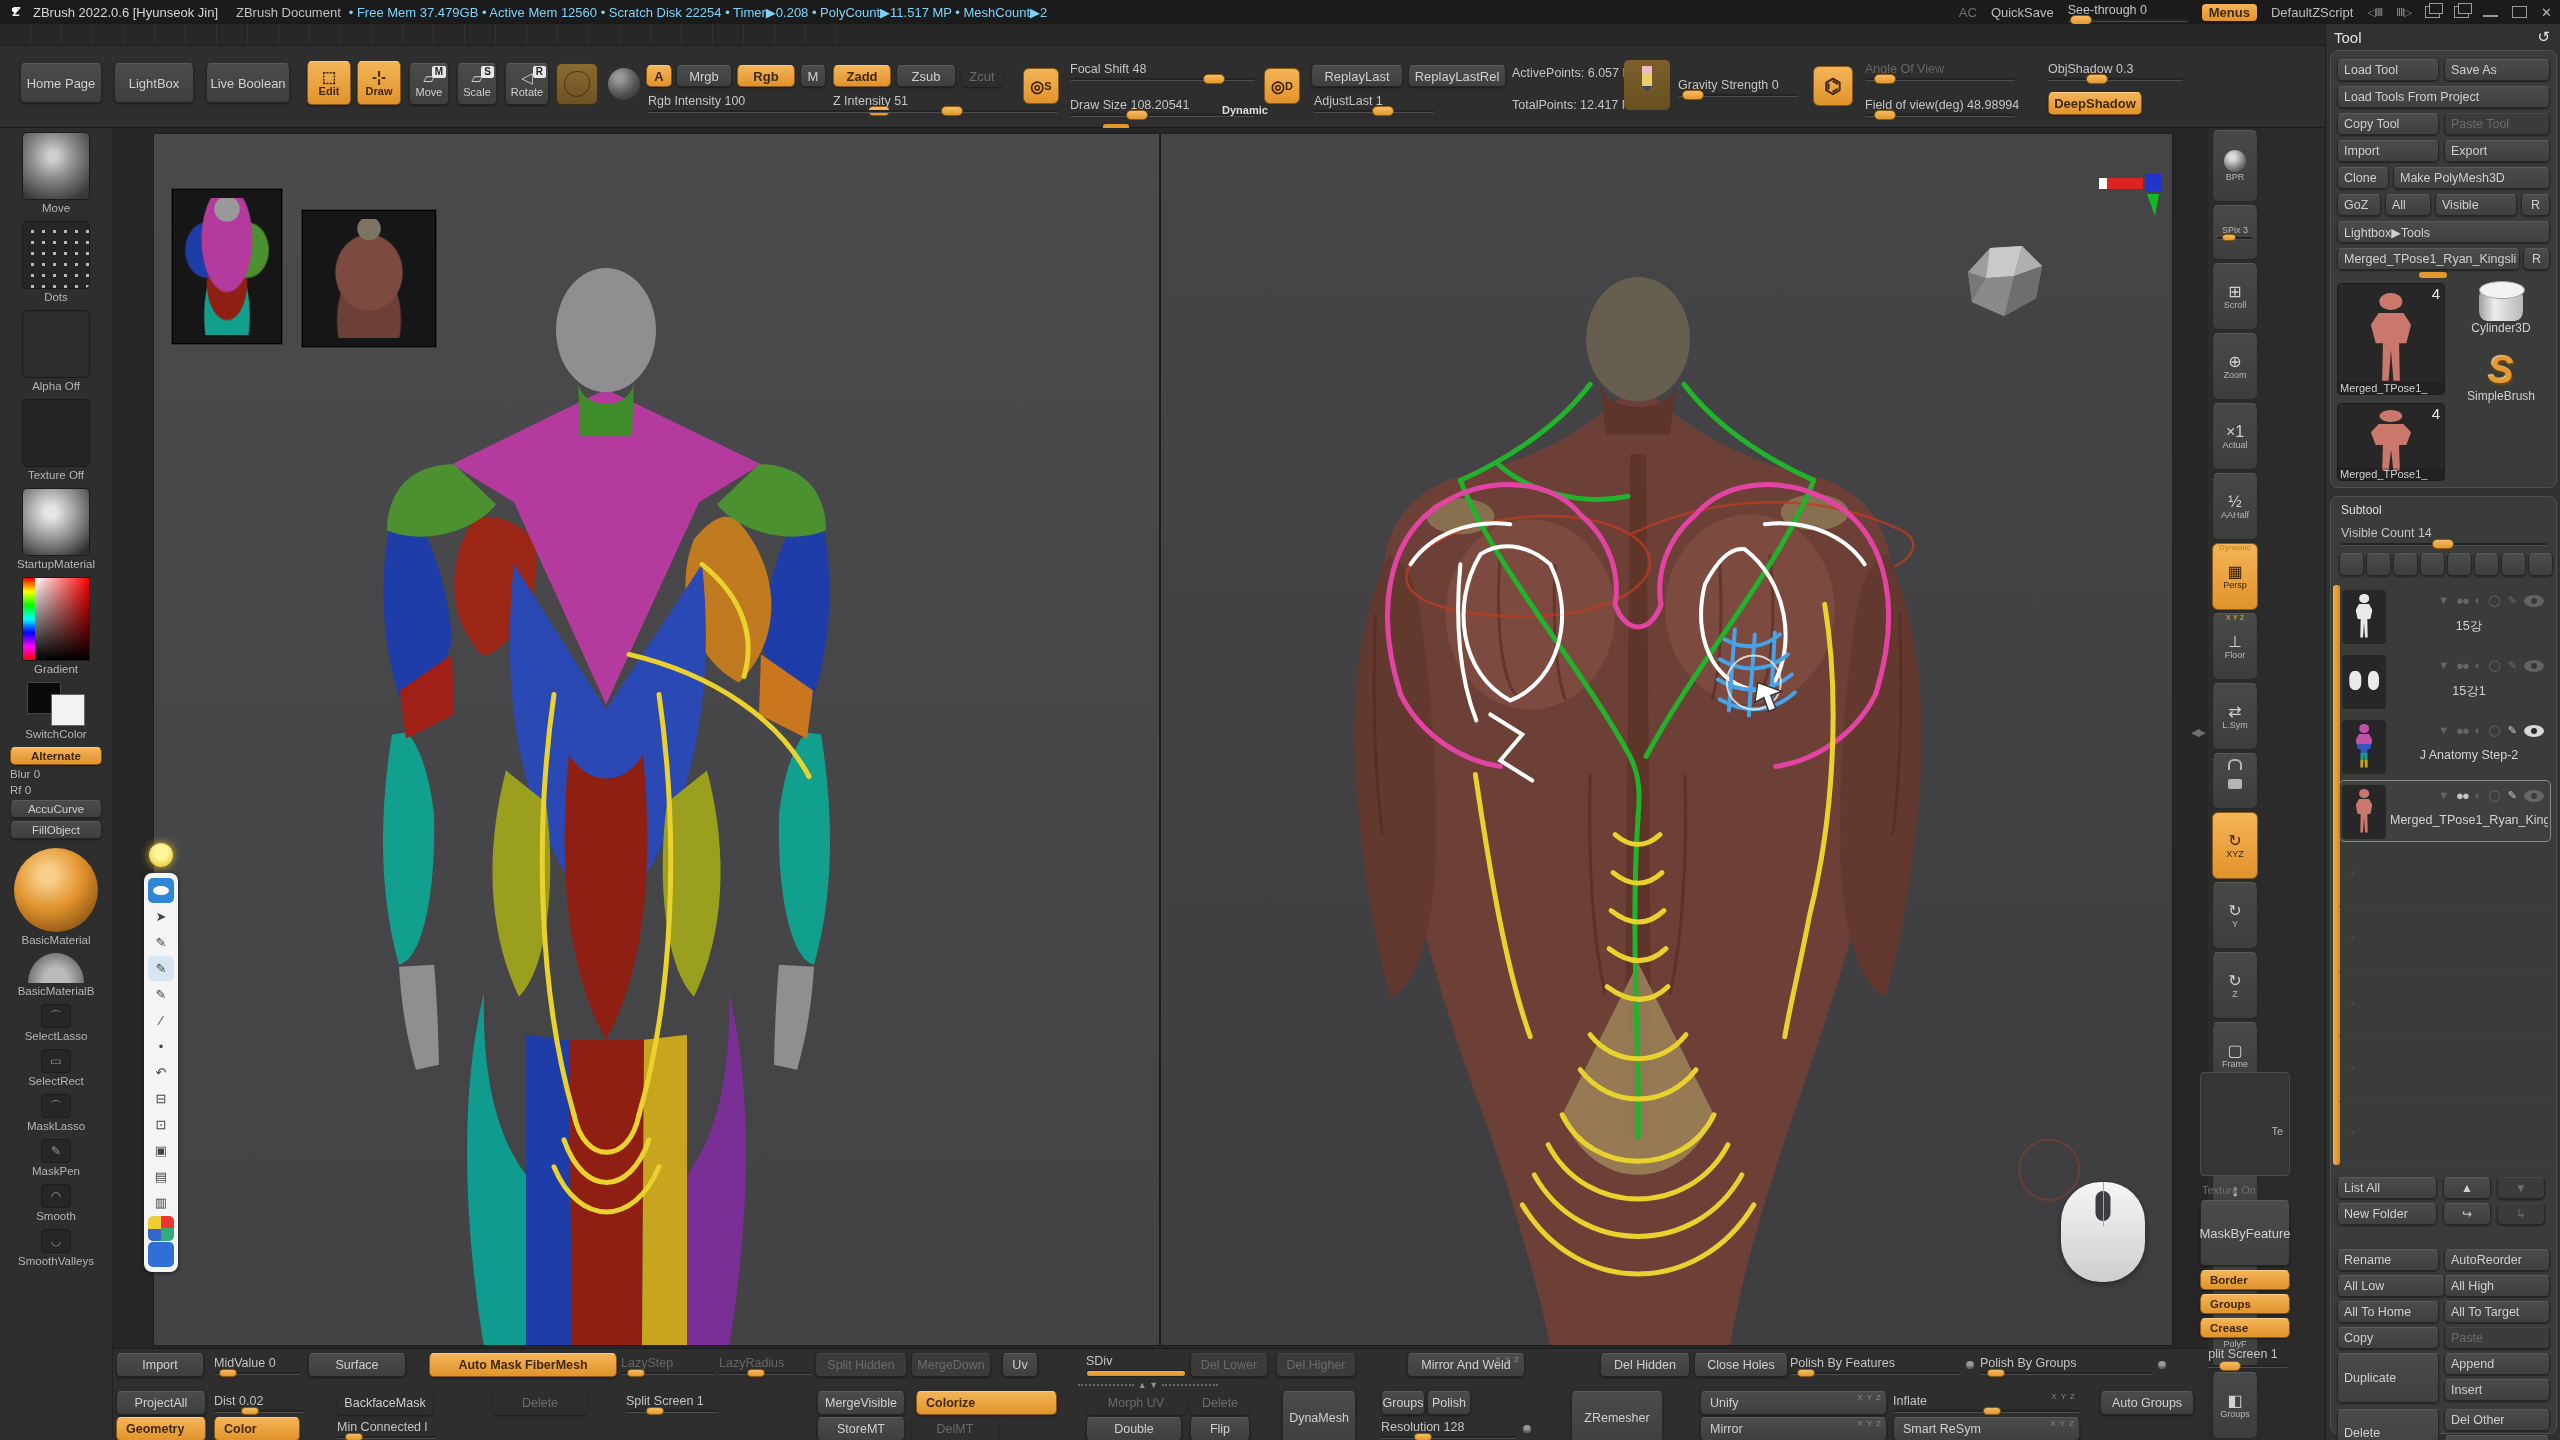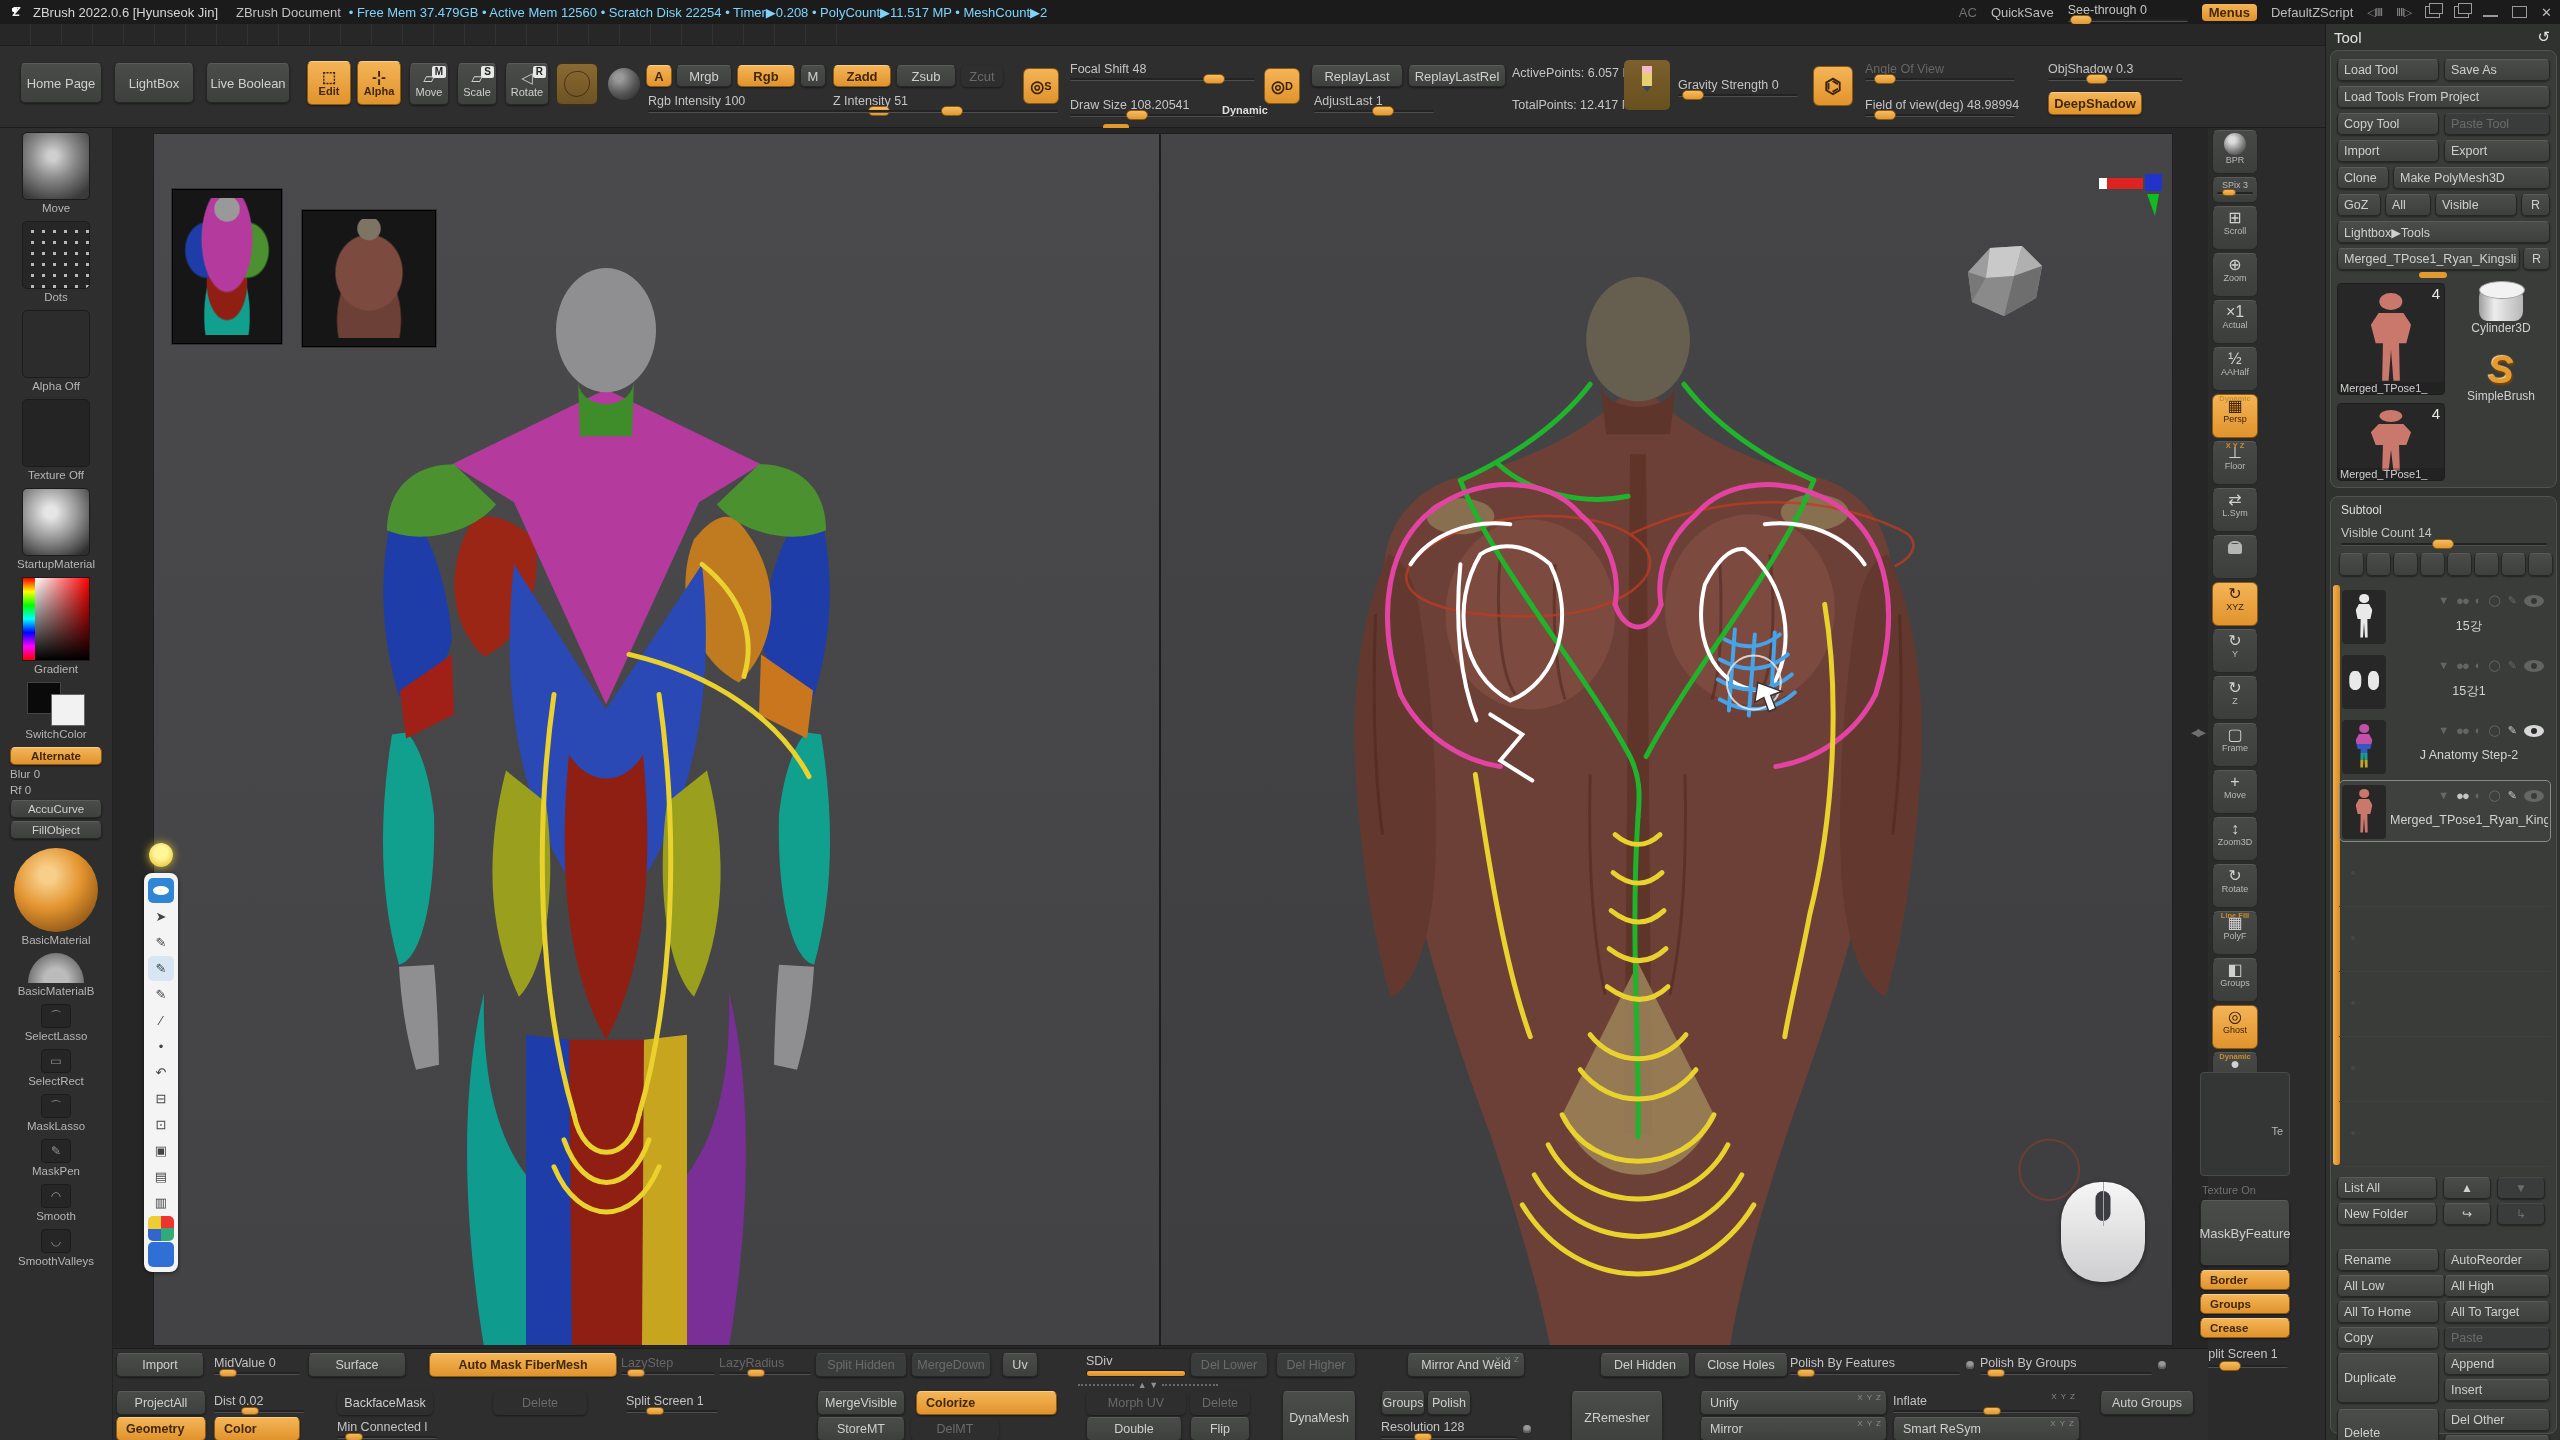--- a/index.html
+++ b/index.html
@@ -105,21 +105,21 @@
   .axisbar{position:absolute}
   .mouse-ov{position:absolute;width:84px;height:100px;border-radius:40px;background:linear-gradient(#fefefe,#d4d4d6);
     box-shadow:0 2px 6px rgba(0,0,0,.4);opacity:.96}
   .mouse-ov::before{content:"";position:absolute;left:50%;top:9px;transform:translateX(-50%);width:15px;height:30px;border-radius:8px;background:#3c3c44}
   .mouse-ov::after{content:"";position:absolute;left:50%;top:0;width:1px;height:44px;background:#aaa}
   .canvas-arrows{color:#6f6f6f;font-size:11px;letter-spacing:-2px}
 
   
   #rightshelf{left:2210px;top:130px;width:50px;display:flex;flex-direction:column;align-items:center}
   .rs-item{width:46px;min-height:44px;margin-bottom:3px;background:linear-gradient(#474947,#3c3e3c);border:1px solid #272727;
-    border-top-color:#585a58;border-radius:6px;display:flex;flex-direction:column;align-items:center;position:relative;padding:2px 0}
+    border-top-color:#585a58;border-radius:6px;display:flex;flex-direction:column;align-items:center;position:relative;padding:19px 0}
   .rs-item.active{background:linear-gradient(#f4b457,#e1932c);border-color:#8a5a14;color:#3c2406}
   .rs-item.active .rs-label,.rs-item.active .rs-glyph{color:#3c2406}
   .rs-above{position:absolute;top:-1px;font-size:7.5px;color:#c98e2a;font-weight:bold;white-space:nowrap}
   .rs-glyph{font-size:16px;line-height:17px;color:#d0d0d0}
   .rs-label{font-size:9px;color:#b8b8b8;line-height:10px}
   .rs-item.t-slider{min-height:26px}
   .rs-item.t-slider .rs-track{width:36px;margin-top:2px}
   .rs-track .sl-h{width:14px;height:7px;top:-3px;left:15%}
   .rs-item .sl-track{display:none}
   .rs-item.t-slider .sl-track{display:block}
@@ -262,21 +262,21 @@
   <button class="btn shelf-btn" style="left:20px;width:82px">Home Page</button>
   <button class="btn shelf-btn" style="left:114px;width:80px">LightBox</button>
   <button class="btn shelf-btn" style="left:206px;width:84px">Live Boolean</button>
 
   <div class="btn orange sq" style="left:307px;top:15px;width:44px;height:44px">
     <span class="g">⬚</span>
       <span>Edit</span>
   </div>
   <div class="btn orange sq" style="left:357px;top:15px;width:44px;height:44px">
     <span class="g">-¦-</span>
-      <span>Alpha</span>
+      <span>Draw</span>
   </div>
   <div class="btn sq" style="left:409px;top:17px;width:40px;height:42px">
     <span class="keycap">M</span>
     <span class="g">▱</span>
       <span>Move</span>
   </div>
   <div class="btn sq" style="left:457px;top:17px;width:40px;height:42px">
     <span class="keycap">S</span>
     <span class="g">▱</span>
       <span>Scale</span>

